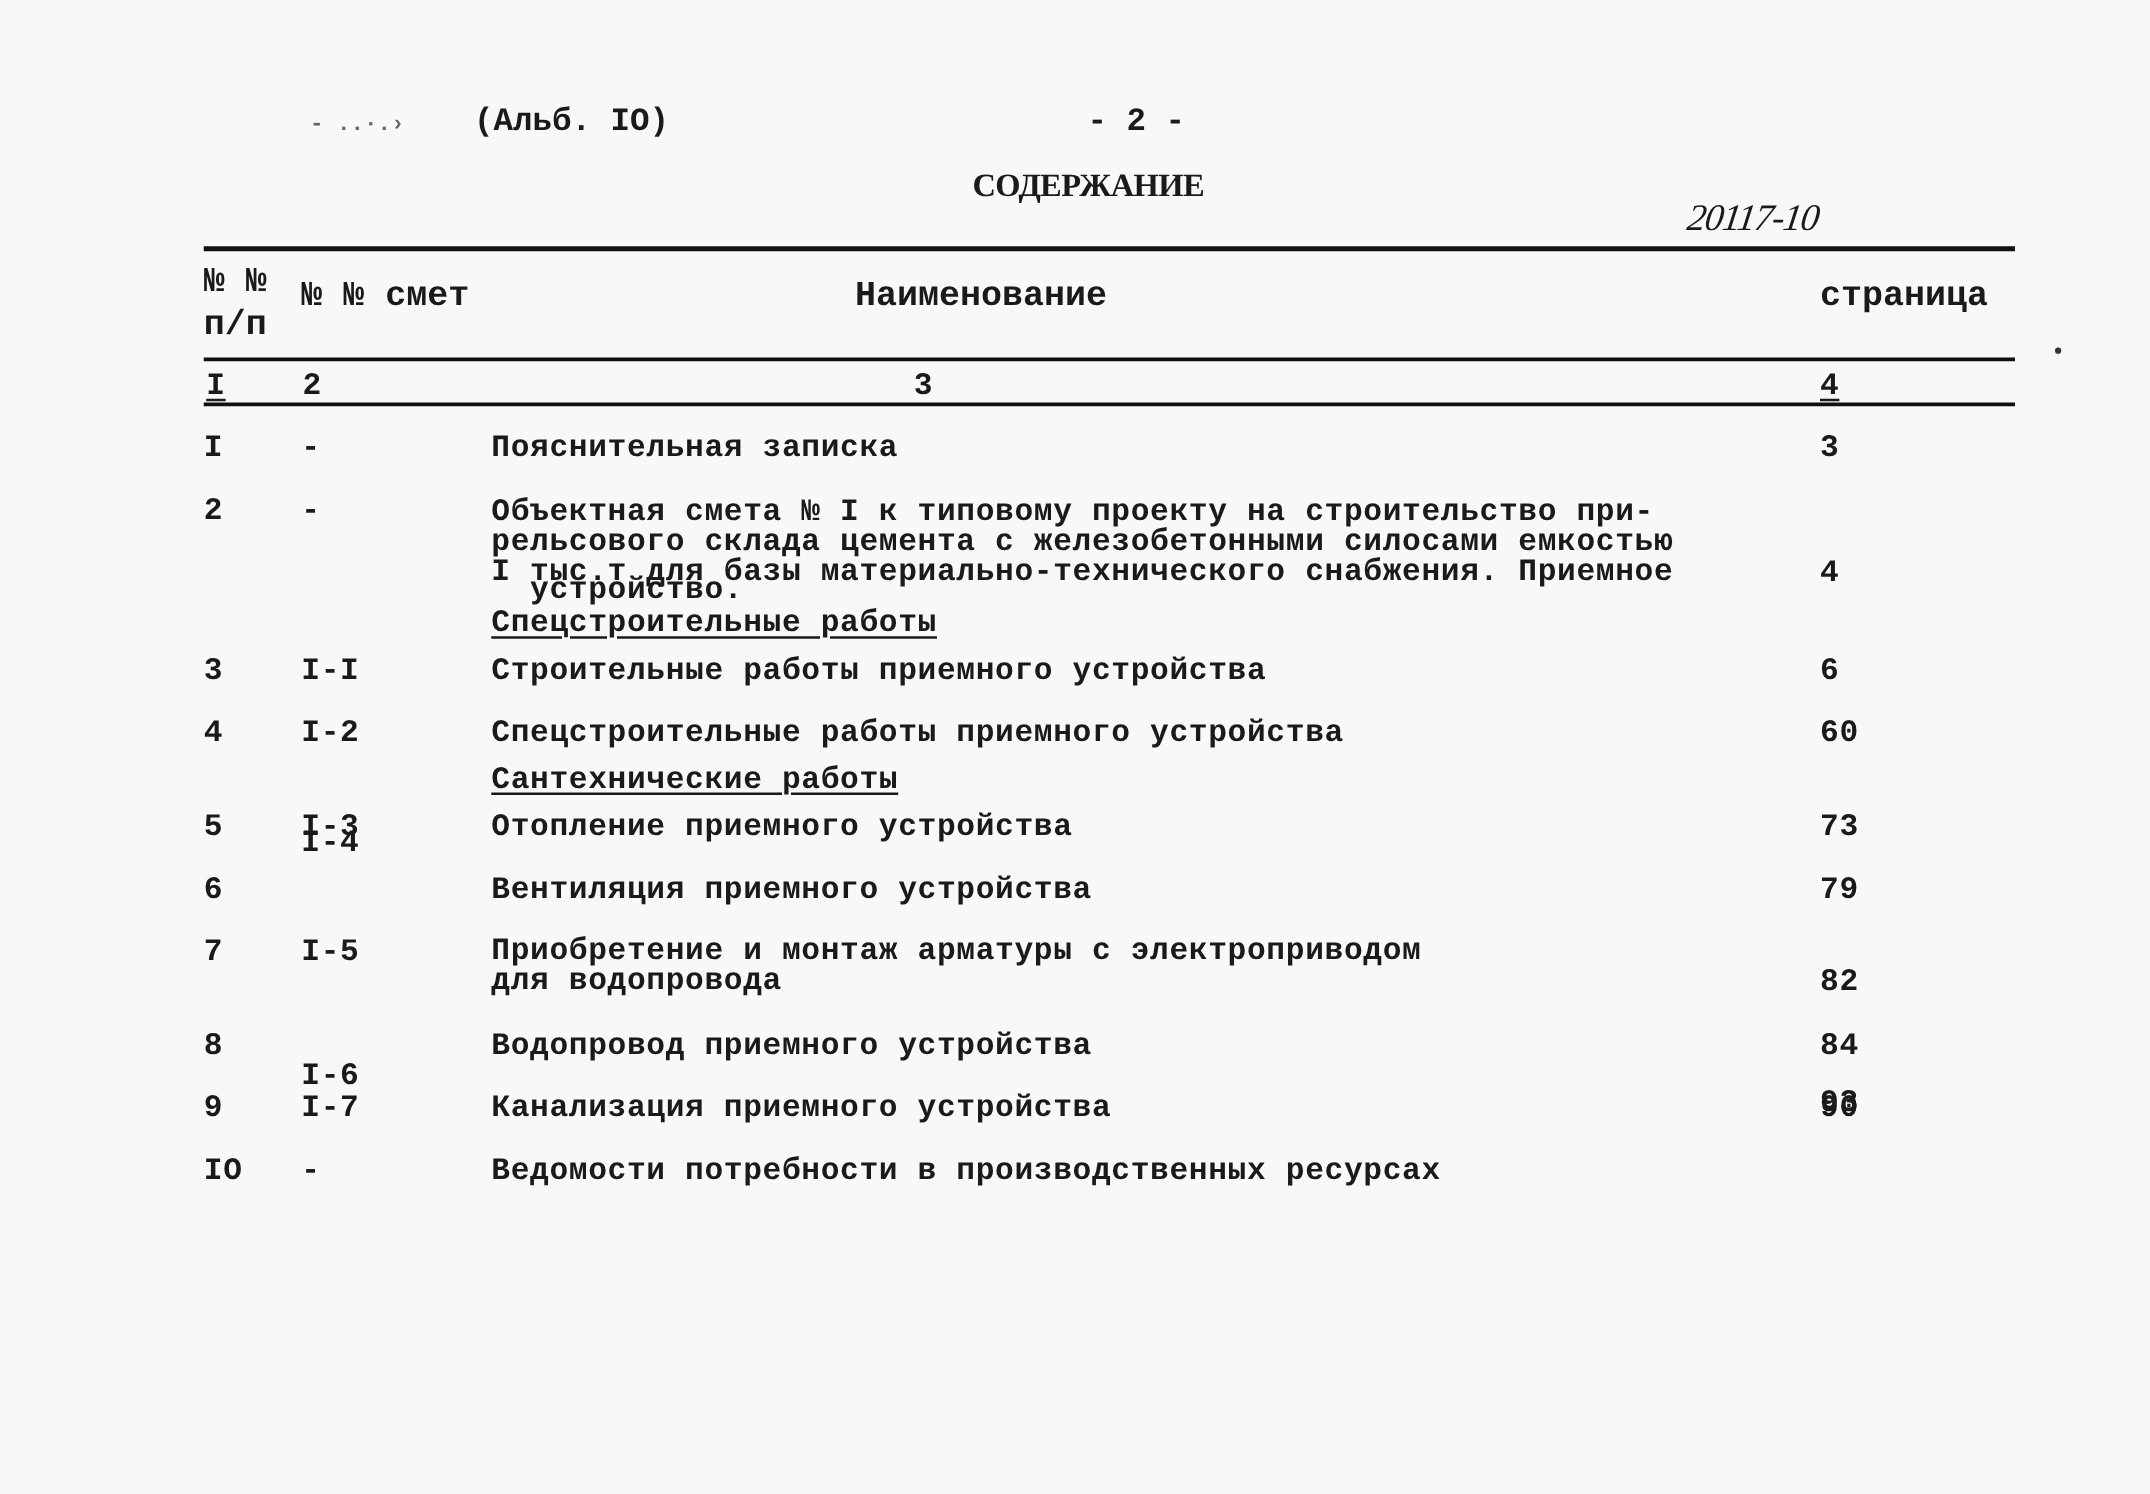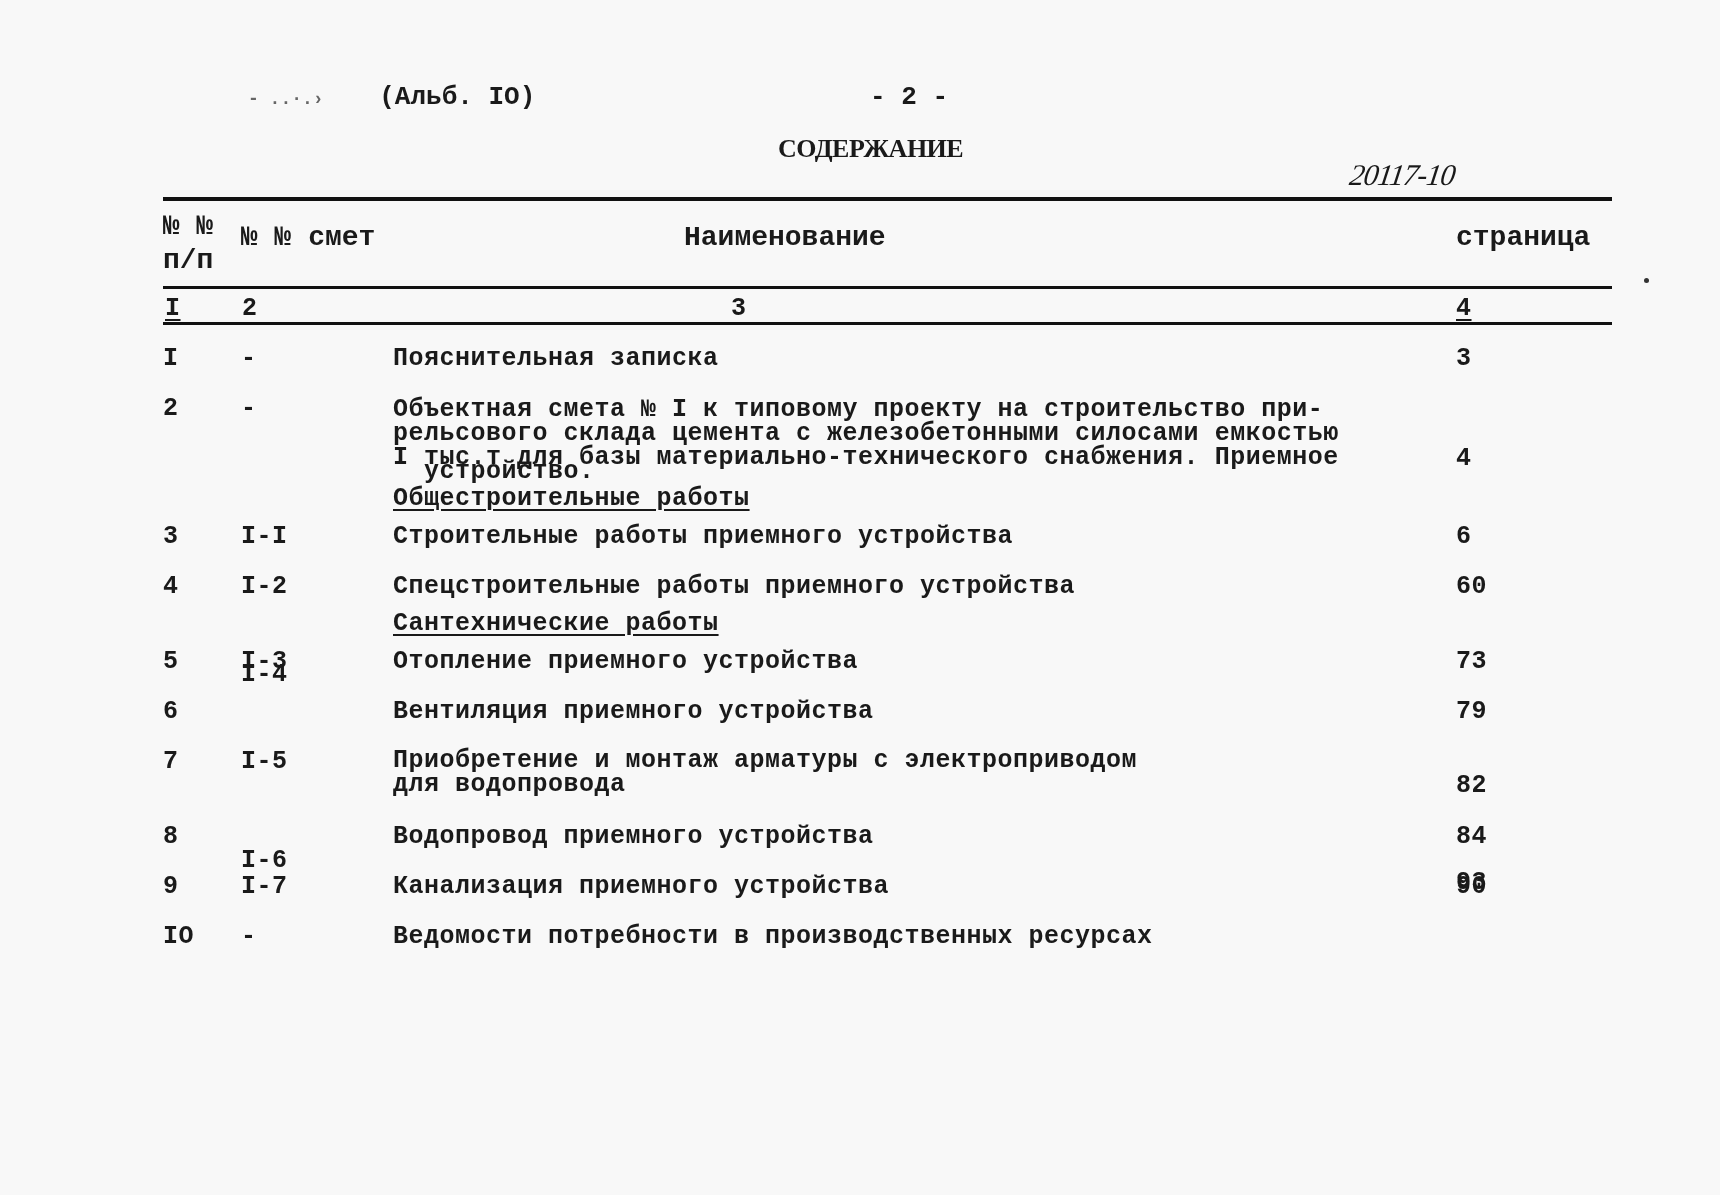--- a/index.html
+++ b/index.html
@@ -64,21 +64,21 @@
 <div class="abs t row-p" style="top:344px;">3</div>
 
 <div class="abs t row-n" style="top:394px;">2</div>
 <div class="abs t row-s" style="top:394px;">-</div>
 <div class="abs t row-name multiline" style="top:398px;"><span>Объектная смета № I к типовому проекту на строительство при-</span>
 <span>рельсового склада цемента с железобетонными силосами емкостью</span>
 <span>I тыс.т для базы материально-технического снабжения. Приемное</span>
 <span style="position:relative; top:-10px;">  устройство.</span></div>
 <div class="abs t row-p" style="top:444px;">4</div>
 
-<div class="abs t row-name u" style="top:484px;">Общестроительные работы</div>
+<div class="abs t row-name u" style="top:484px;">Спецстроительные работы</div>
 
 <div class="abs t row-n" style="top:522px;">3</div>
 <div class="abs t row-s" style="top:522px;">I-I</div>
 <div class="abs t row-name" style="top:522px;">Строительные работы приемного устройства</div>
 <div class="abs t row-p" style="top:522px;">6</div>
 
 <div class="abs t row-n" style="top:572px;">4</div>
 <div class="abs t row-s" style="top:572px;">I-2</div>
 <div class="abs t row-name" style="top:572px;">Спецстроительные работы приемного устройства</div>
 <div class="abs t row-p" style="top:572px;">60</div>

